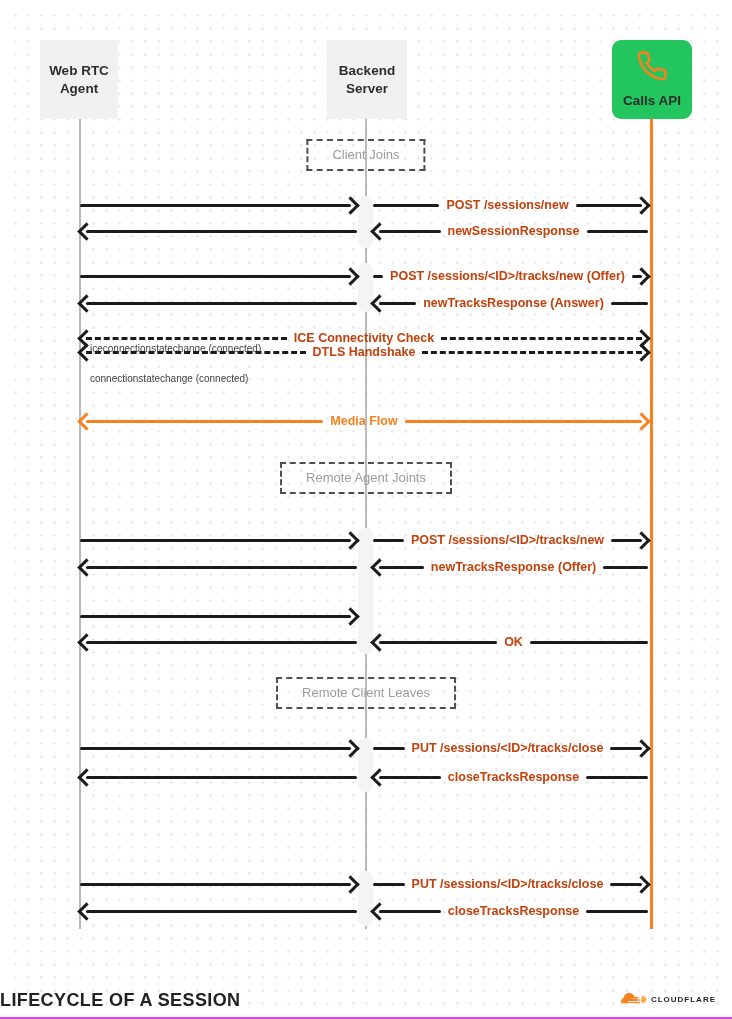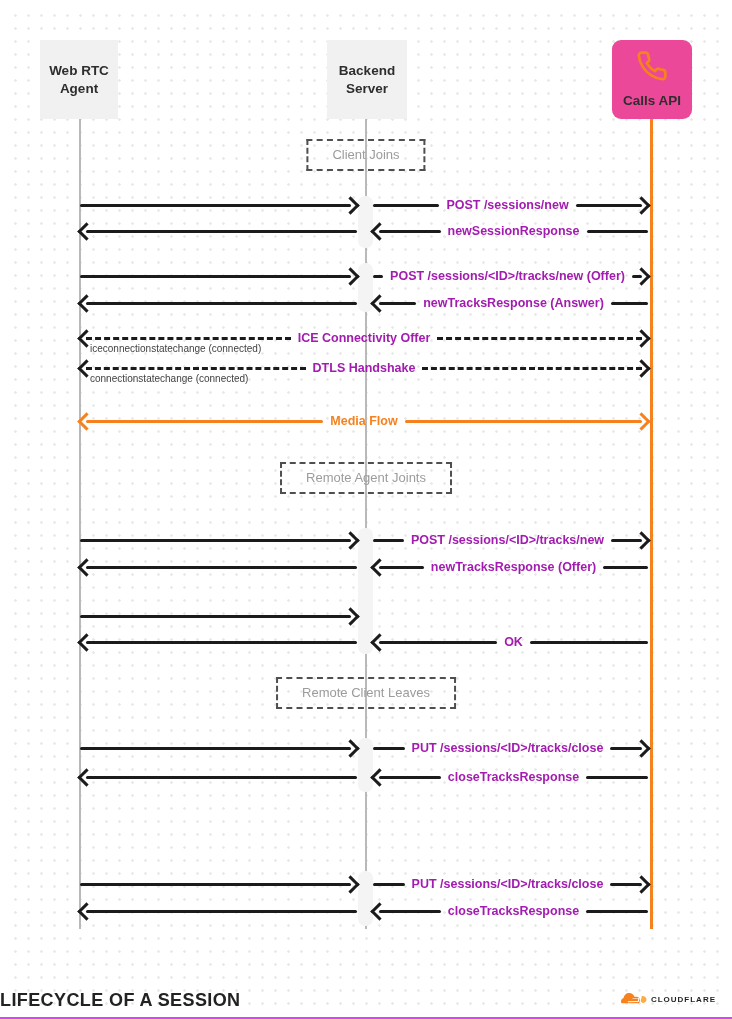--- a/index.html
+++ b/index.html
@@ -6,40 +6,40 @@
   .page{position:relative;width:732px;height:1019px;background:#fff;overflow:hidden;
         font-family:"Liberation Sans",sans-serif;border-bottom:2px solid #d946ef;box-sizing:border-box;}
   .dots{position:absolute;inset:4px;border-radius:10px;
         background-image:radial-gradient(circle,#e9e9e9 1.3px,transparent 1.45px);
         background-size:13px 13px;background-position:5px 5px;}
   
   .actor{position:absolute;top:40px;height:79px;display:flex;flex-direction:column;
          align-items:center;justify-content:center;text-align:center;
          font-weight:bold;font-size:13.5px;color:#2e2e2e;line-height:1.3;}
   .actor.gray{background:#f1f1f2;}
-  .actor.calls{background:#ec4899;border-radius:9px;gap:5px;align-items:center;}
+  .actor.calls{background:#22c55e;border-radius:9px;gap:5px;align-items:center;}
   .actor .nm{width:100%;}
   
   .life{position:absolute;top:119px;height:810px;width:2px;background:#b9b9b9;}
   .life.orange{width:3px;background:#F6821F;}
   
   .bar{position:absolute;left:358px;width:15px;background:#f4f4f5;border-radius:7px;}
   
   .seg{position:absolute;height:16px;display:flex;align-items:center;}
   .seg.l{left:80px;width:277px;}
   .seg.r{left:373px;width:275px;}
   .seg.full{left:80px;width:568px;}
   .ln{flex:1 1 auto;min-width:4px;height:3px;background:#1b1b1b;border-radius:2px;}
   .ln.dash{height:0;background:none;border-top:3px dashed #1b1b1b;border-radius:0;}
   .chev{flex:0 0 auto;width:10px;height:10px;}
   .chev.cr{border-top:3px solid #1b1b1b;border-right:3px solid #1b1b1b;
            transform:rotate(45deg);margin-left:-7px;}
   .chev.cl{border-bottom:3px solid #1b1b1b;border-left:3px solid #1b1b1b;
            transform:rotate(45deg);margin-right:-7px;}
-  .lbl{flex:0 0 auto;padding:0 7px;font-weight:bold;font-size:12.5px;color:#a21caf;
+  .lbl{flex:0 0 auto;padding:0 7px;font-weight:bold;font-size:12.5px;color:#c2410c;
        white-space:nowrap;}
   .seg.media .ln{background:#F6821F;}
   .seg.media .chev.cr{border-color:#F6821F;}
   .seg.media .chev.cl{border-color:#F6821F;}
   .seg.media .lbl{color:#F6821F;}
   
   .note{position:absolute;left:90px;font-size:10px;color:#424242;white-space:nowrap;}
   
   .section{position:absolute;left:366px;transform:translateX(-50%);
            border:2px dashed #4f4f4f;padding:0 24px;height:28px;line-height:28px;
@@ -125,27 +125,27 @@
   <div class="seg r" style="top:295px">
     <span class="chev cl"></span>
       <span class="ln"></span>
     <span class="lbl">newTracksResponse (Answer)</span>
     <span class="ln"></span>
   </div>
 
   <div class="seg full" style="top:330px">
     <span class="chev cl"></span>
       <span class="ln dash"></span>
-    <span class="lbl">ICE Connectivity Offer</span>
+    <span class="lbl">ICE Connectivity Check</span>
     <span class="ln dash"></span>
       <span class="chev cr"></span>
   </div>
   <div class="note" style="top:343px">iceconnectionstatechange (connected)</div>
 
-  <div class="seg full" style="top:360px">
+  <div class="seg full" style="top:344px">
     <span class="chev cl"></span>
       <span class="ln dash"></span>
     <span class="lbl">DTLS Handshake</span>
     <span class="ln dash"></span>
       <span class="chev cr"></span>
   </div>
   <div class="note" style="top:373px">connectionstatechange (connected)</div>
 
   <div class="seg full media" style="top:413px">
     <span class="chev cl"></span>

